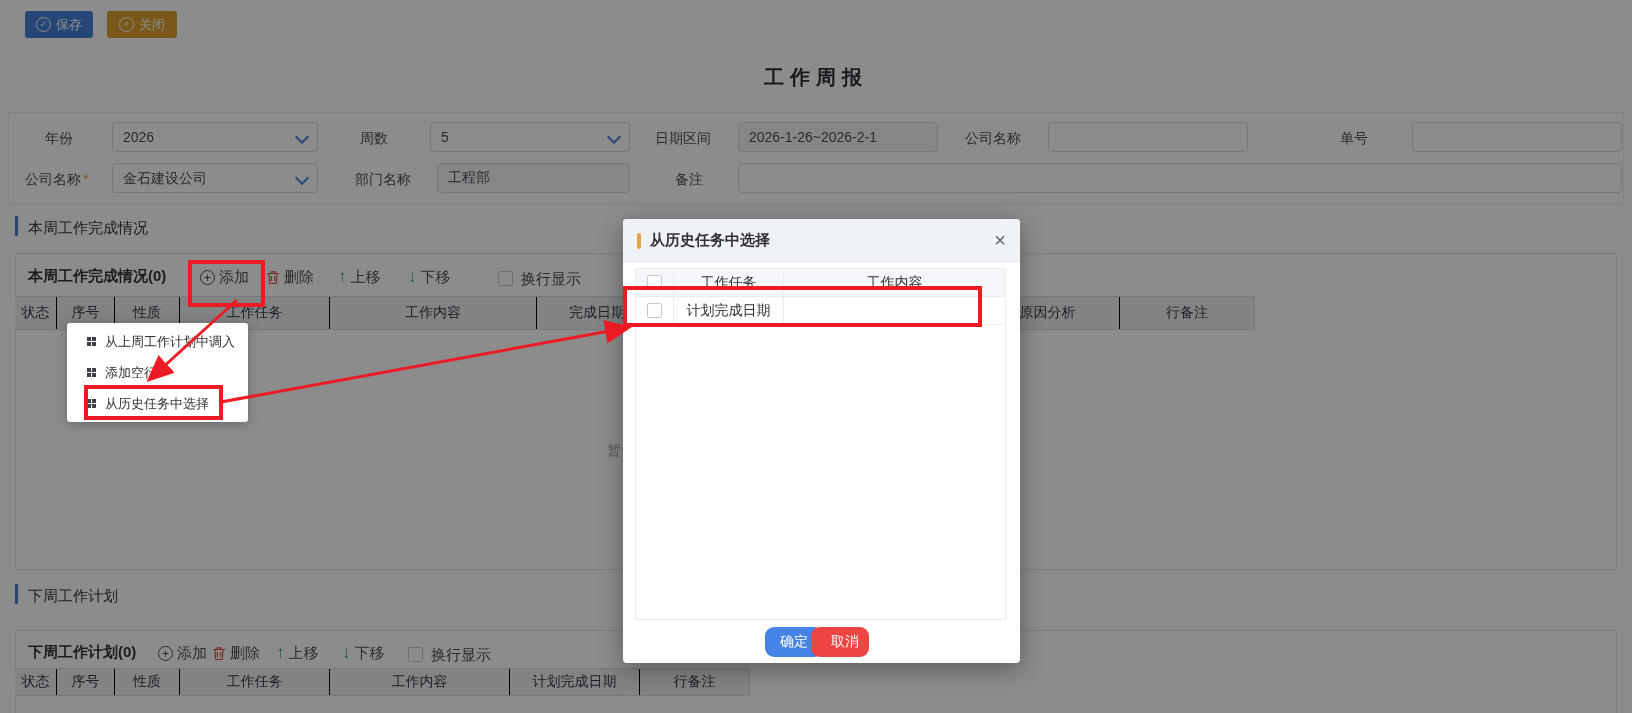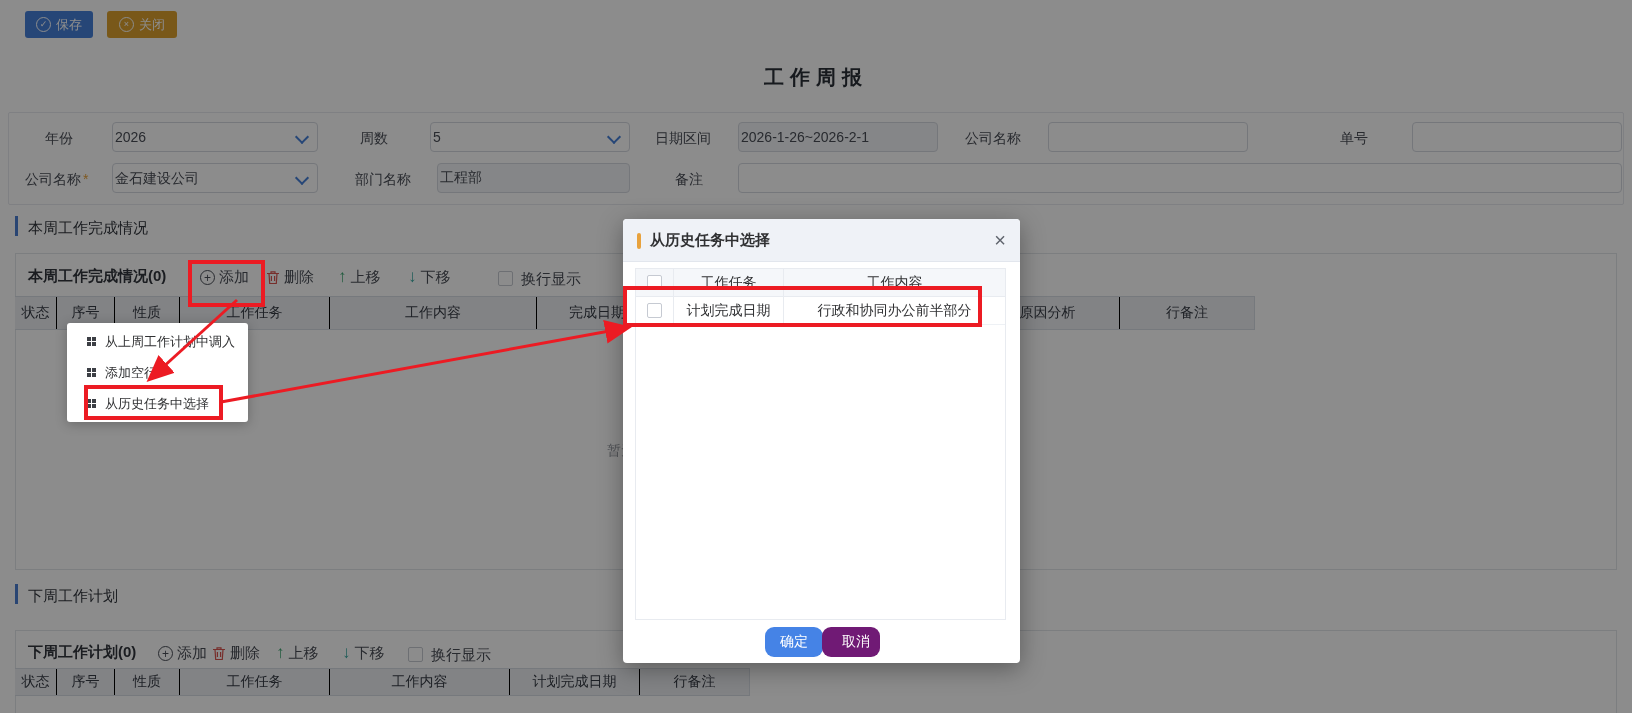--- a/index.html
+++ b/index.html
@@ -12,21 +12,21 @@
   .cicon{width:13px;height:13px;border:1px solid #fff;border-radius:50%;font-size:9px;
          line-height:12px;text-align:center;display:inline-block;}
   
   .page-title{position:absolute;top:64px;left:0;width:100%;text-align:center;font-size:20px;
               font-weight:bold;letter-spacing:6px;color:#2b3038;}
   
   .form-box{position:absolute;left:8px;top:112px;width:1614px;height:91px;
             border:1px solid #e7e9ee;border-radius:2px;}
   .flabel{position:absolute;font-size:14px;color:#4a4e57;text-align:left;line-height:16px;}
   .finput{position:absolute;height:30px;border:1px solid #d5d9e0;border-radius:4px;background:#fff;
-          font-size:14px;color:#4a4e57;box-sizing:border-box;padding:0 2px;line-height:28px;
+          font-size:14px;color:#4a4e57;box-sizing:border-box;padding:0 10px;line-height:28px;
           font-family:"Liberation Sans",sans-serif;}
   .ro{background:#f2f4f7;}
   .chev{position:absolute;right:10px;top:9px;width:8px;height:8px;border-right:2px solid #4680d9;
         border-bottom:2px solid #4680d9;transform:rotate(45deg);}
   .req{color:#e6a23c;margin-left:2px;}
   
   .sec-bar{position:absolute;width:3px;height:20px;background:#4c7fd2;left:15px;}
   .sec-title{position:absolute;left:28px;font-size:15px;color:#32363d;}
   .sec-box{position:absolute;left:15px;width:1602px;border:1px solid #e2e5ea;box-sizing:border-box;background:#fff;}
   .tb-title{position:absolute;font-size:15px;font-weight:bold;color:#32363d;}
@@ -247,25 +247,24 @@
           <span class="mcb"></span>
         </div>
         <div class="mcell" style="width:110px;">工作任务</div>
         <div class="mcell" style="flex:1;border-right:none;">工作内容</div>
       </div>
       <div class="mrow d">
         <div class="mcell" style="width:38px;">
           <span class="mcb"></span>
         </div>
         <div class="mcell" style="width:110px;">计划完成日期</div>
-        <div class="mcell" style="flex:1;border-right:none;">行政和协同办公前半部分</div>
       </div>
     </div>
     <button class="mbtn" style="left:142px;background:#4583e6;">确定</button>
-    <button class="mbtn" style="left:199px;background:#701a75;padding-left:16px;">取消</button>
+    <button class="mbtn" style="left:188px;background:#ef4444;padding-left:16px;">取消</button>
   </div>
 
   <svg class="anno" width="1632" height="713" viewBox="0 0 1632 713">
     <defs>
       <marker id="ah" markerWidth="9" markerHeight="8" refX="7" refY="4" orient="auto">
         <path d="M0,0 L9,4 L0,8 z" fill="#ec1b23"></path>
       </marker>
     </defs>
     <rect x="190" y="262" width="73" height="43" fill="none" stroke="#ec1b23" stroke-width="4"></rect>
     <rect x="86" y="387" width="135" height="31" fill="none" stroke="#ec1b23" stroke-width="4"></rect>

